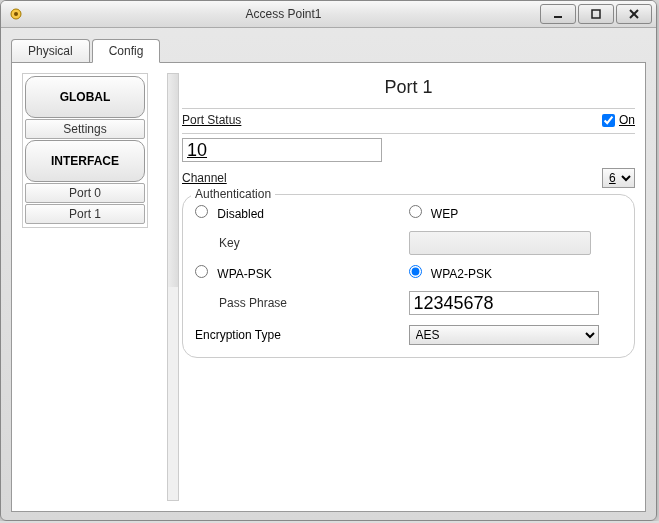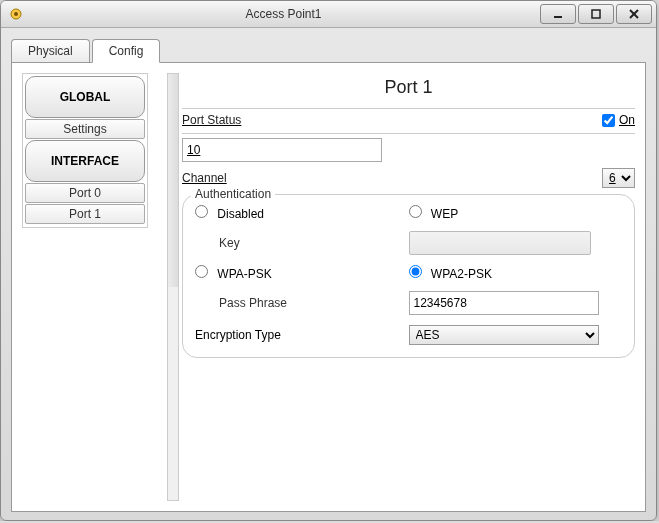--- a/index.html
+++ b/index.html
@@ -158,21 +158,21 @@
   align-items: center;
 }
 .hr {
   border-top: 1px solid #ccc;
   margin: 0 0 4px 0;
 }
 input[type=text] {
   border: 1px solid #aaa;
   padding: 2px 4px;
   font-family: inherit;
-  font-size: 12px;
+  font-size: 18px;
   height: 18px;
   box-sizing: content-box;
 }
 input[type=checkbox] { margin: 0 4px 0 0;}
 input[type=radio] { margin: 0 6px 0 0;}
 select {
   border: 1px solid #999;
   background: linear-gradient(to bottom,#fbfbfb,#e4e4e4);
   font-family: inherit;
   font-size: 12px;

